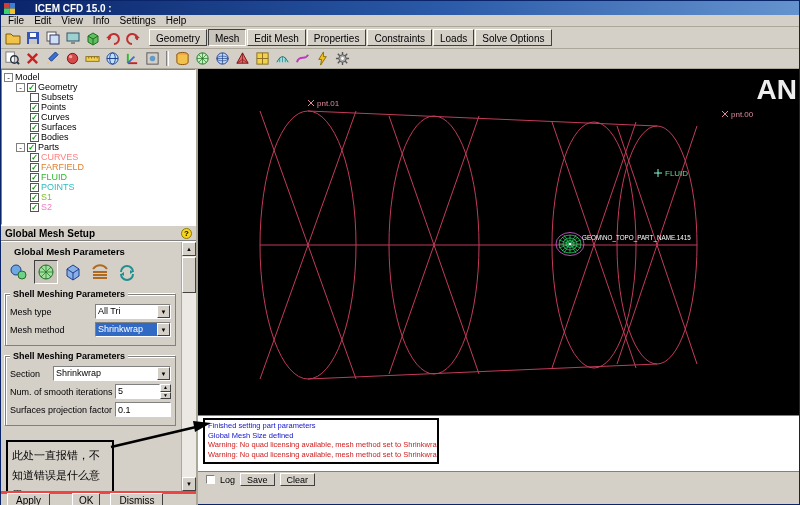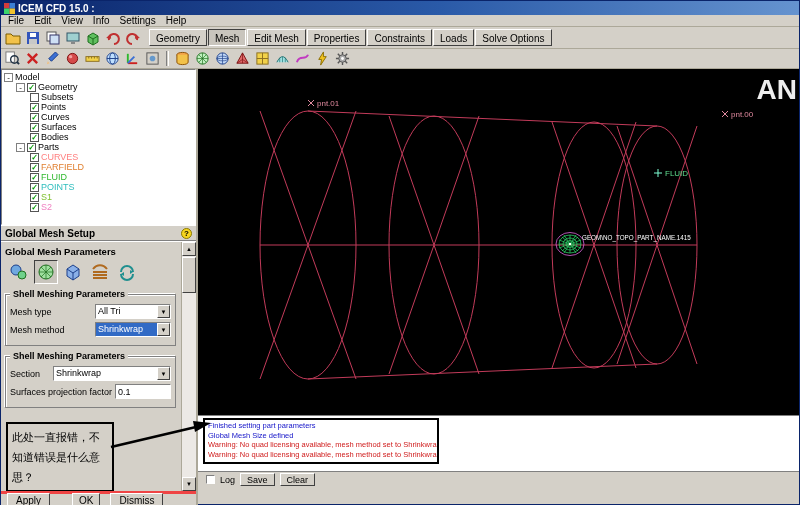--- a/index.html
+++ b/index.html
@@ -2,21 +2,21 @@
 <html><head>
 <meta charset="utf-8">
 <style>
   *{box-sizing:border-box;margin:0;padding:0}
   html,body{width:800px;height:505px;overflow:hidden}
   body{font-family:"Liberation Sans",sans-serif;font-size:11px;background:#d4d0c8;color:#000}
   .window{position:relative;width:800px;height:505px;background:#d4d0c8;border:1px solid #0a246a}
 
   
   .titlebar{height:14px;background:linear-gradient(90deg,#0a246a,#2a5aa8 55%,#6593cf);color:#fff;
-    display:flex;align-items:center;gap:3px;padding:0 3px;font-weight:bold;font-size:10px}
+    display:flex;align-items:center;gap:20px;padding:0 3px;font-weight:bold;font-size:10px}
   .app-icon{width:11px;height:11px;display:inline-block}
 
   
   .menubar{height:12px;display:flex;align-items:center;padding:0 2px;font-size:10px;border-bottom:1px solid #aca899;background:#d4d0c8}
   .menu-item{padding:0 5px;cursor:default}
 
   
   .toolbar{display:flex;align-items:center;gap:1px;padding:1px 2px;background:#d4d0c8;border-bottom:1px solid #aca899}
   .tb1{height:22px}
   .tb2{height:20px}
@@ -46,21 +46,21 @@
 
   
   .setup-header{height:16px;display:flex;align-items:center;justify-content:space-between;
     padding:0 4px;font-weight:bold;font-size:10px;border-top:1px solid #fff;border-bottom:1px solid #808080}
   .help-icon{width:11px;height:11px;border-radius:50%;background:#f7d51d;border:1px solid #8a7a00;
     font-size:8px;font-weight:bold;text-align:center;line-height:10px;color:#000}
 
   
   .params{position:relative;height:250px;border-top:1px solid #fff}
   .params-inner{position:absolute;left:0;top:0;right:16px;bottom:0;padding:2px 2px;overflow:hidden}
-  .section-label{font-weight:bold;font-size:9.5px;margin:2px 2px 3px}
+  .section-label{font-weight:bold;font-size:9.5px;margin:2px 11px 3px}
   .picon-row{display:flex;gap:3px;margin:1px 0 4px 4px}
   .picon{width:24px;height:24px;display:flex;align-items:center;justify-content:center;
     border:1px solid transparent;background:transparent;padding:0}
   .picon.pressed{border:1px solid;border-color:#404040 #fff #fff #404040;background:#c9c5bd}
   .group{position:relative;border:1px solid #808080;box-shadow:1px 1px 0 #fff inset, -1px -1px 0 #fff;
     margin:10px 2px 0;padding:6px 3px 5px}
   .group-title{position:absolute;top:-6px;left:4px;background:#d4d0c8;padding:0 3px;
     font-size:9px;font-weight:bold;white-space:nowrap}
   .prow{display:flex;align-items:center;justify-content:space-between;margin:3px 1px;font-size:9px}
   .plabel{white-space:nowrap}
@@ -433,20 +433,30 @@
           <div class="group">
             <span class="group-title">Shell Meshing Parameters</span>
             <div class="prow">
               <span class="plabel">Section</span>
               <span class="combo wide">
                 <span class="combo-val">Shrinkwrap</span>
                 <span class="combo-btn">▼</span>
               </span>
             </div>
             <div class="prow">
+              <span class="plabel">Num. of smooth iterations</span>
+              <span class="spin">
+                <span class="spin-text">5</span>
+                <span class="spin-btns">
+                  <span class="spin-btn">▲</span>
+                  <span class="spin-btn">▼</span>
+                </span>
+              </span>
+            </div>
+            <div class="prow">
               <span class="plabel">Surfaces projection factor</span>
               <input class="tinput" value="0.1" style="">
             </div>
           </div>
 
           <div class="cn-box">此处一直报错，不知道错误是什么意思？</div>
         </div>
 
         <div class="vscroll">
           <span class="sb-btn sb-up">▲</span>

